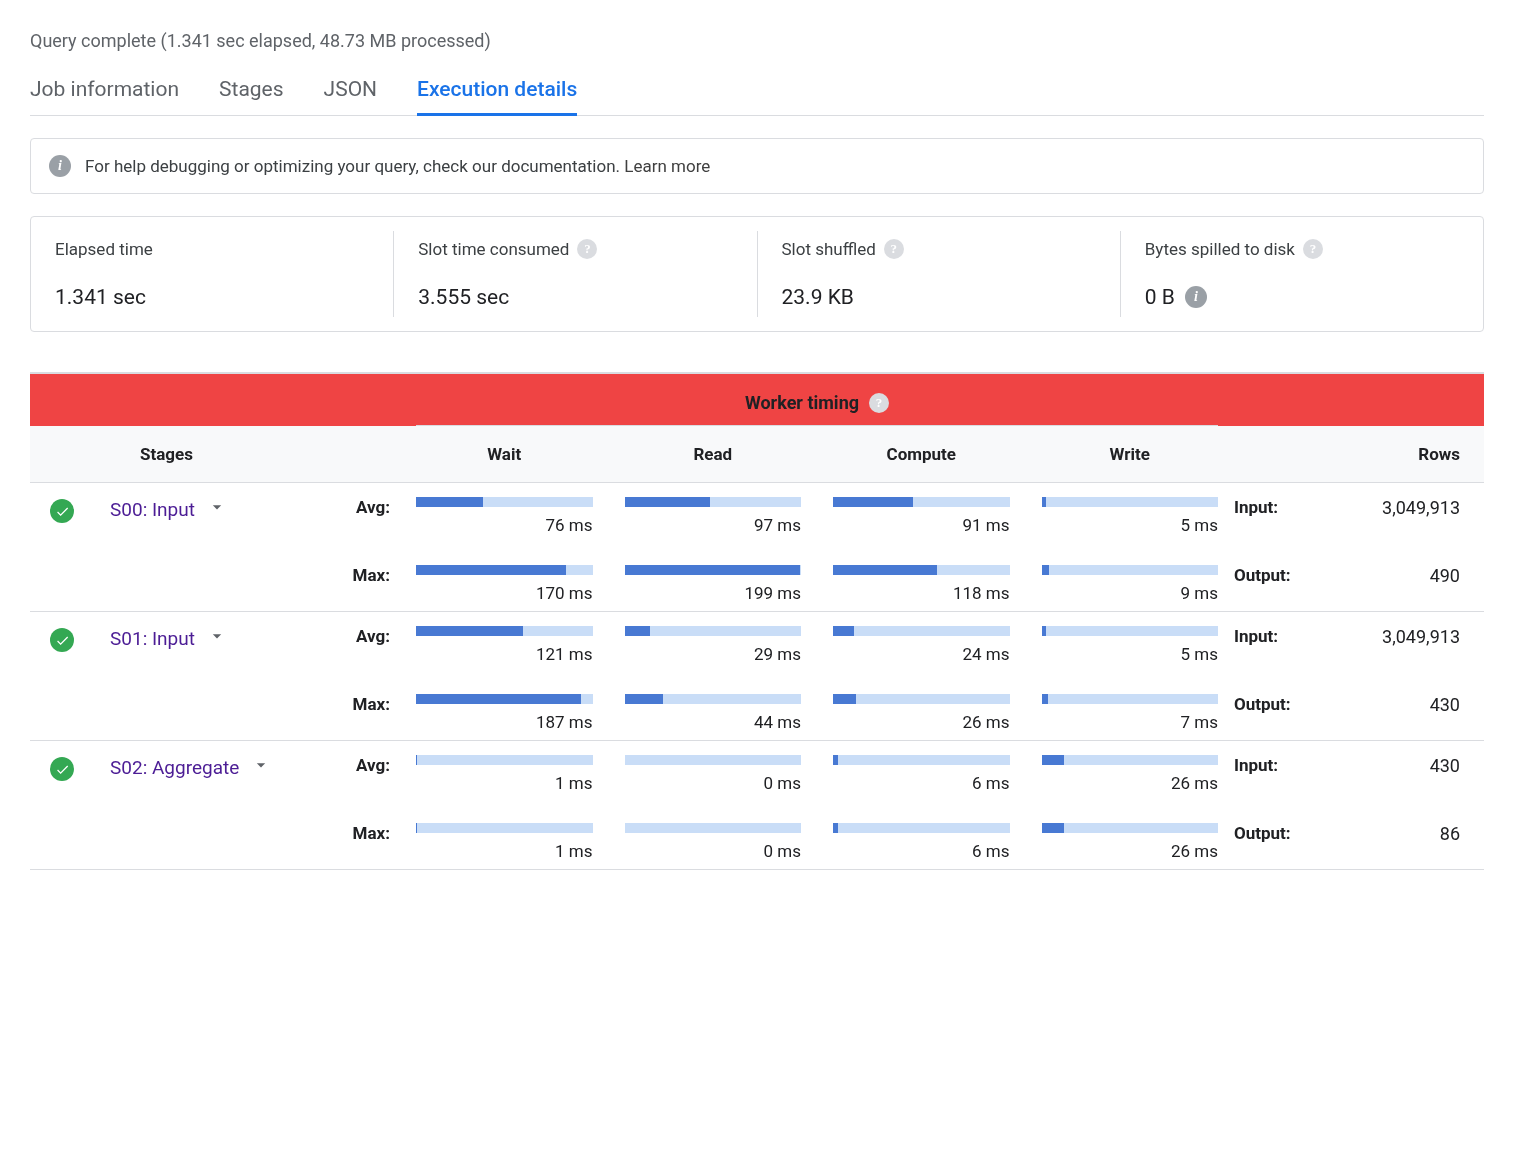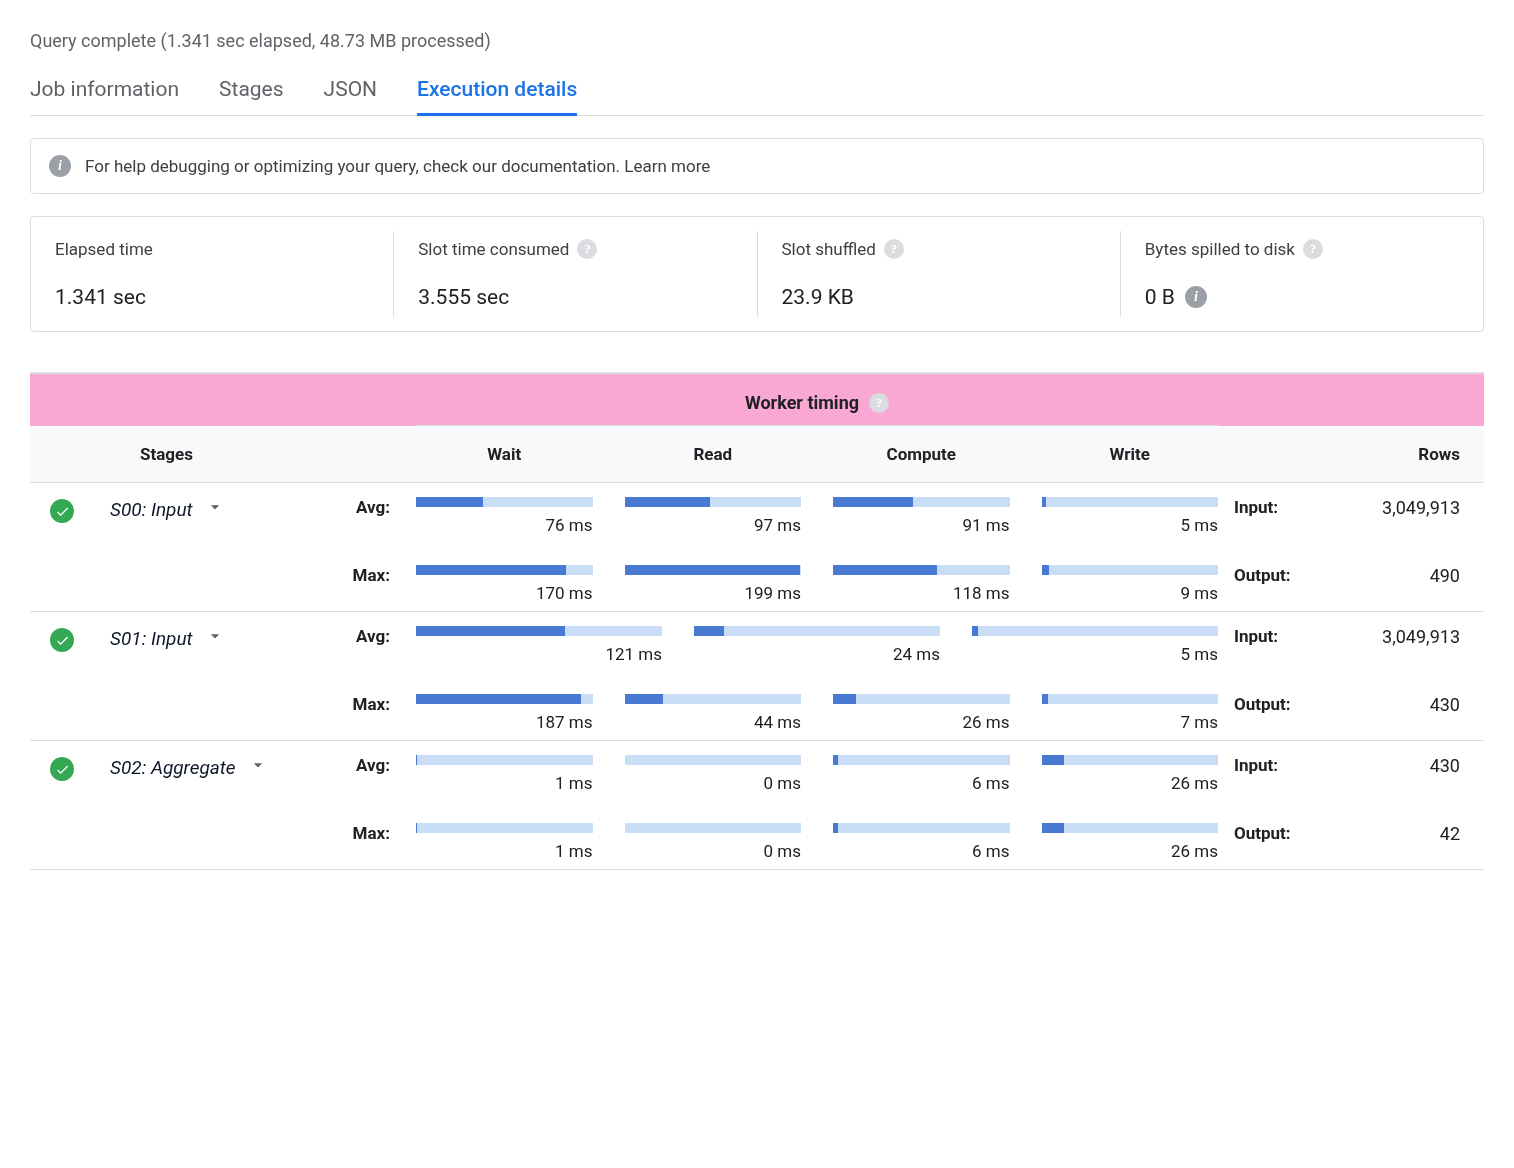--- a/index.html
+++ b/index.html
@@ -87,21 +87,21 @@
   }
   .help-icon {
     width: 20px; height: 20px; border-radius: 50%;
     background: #dadce0; color: #fff;
     display: inline-flex; align-items: center; justify-content: center;
     font-family: Georgia, serif; font-weight: bold;
     font-size: 13px; flex-shrink: 0;
   }
   .timing-table { width: 100%; }
   .timing-header-top {
-    background: #f9a8d4;
+    background: #ef4444;
     border-top: 2px solid #dadce0;
     padding: 18px 0 0 0;
     display: flex;
   }
   .col-status { width: 80px; flex-shrink:0; }
   .col-stage  { width: 220px; flex-shrink:0; }
   .col-aggtype{ width: 70px; flex-shrink:0; text-align:right; padding-right:10px;}
   .col-bar    { flex: 1; padding: 0 16px; text-align:center; }
   .col-io     { width: 110px; flex-shrink:0; padding-right:10px; }
   .col-rows   { width: 140px; flex-shrink:0; text-align:right; padding-right:24px; }
@@ -114,21 +114,21 @@
     display: flex;
     background: #f8f9fa;
     padding: 18px 0;
     font-weight: 700;
     font-size: 17px;
     color:#202124;
     border-bottom: 1px solid #dadce0;
   }
   .stage-block { border-bottom: 1px solid #dadce0; padding: 14px 0 8px; }
   .stage-rowline { display:flex; align-items:flex-start; }
-  .stage-name { font-size:19px; color:#0f172a; display:flex; align-items:center; gap:12px;font-style:italic; }
+  .stage-name { font-size:19px; color:#4c1d95; display:flex; align-items:center; gap:12px; }
   .check-circle {
     width:24px; height:24px; border-radius:50%; background:#34a853;
     display:inline-flex; align-items:center; justify-content:center;
     margin-left:20px; margin-top:2px;
   }
   .check-circle svg { width:15px; height:15px; }
   .chevron { color:#5f6368; cursor:pointer; }
   .agg-label { font-weight:700; font-size:17px; color:#202124; }
   .bar-cell { text-align:right; }
   .bar-track {
@@ -319,20 +319,26 @@
           </div>
           <div class="col-aggtype"><span class="agg-label">Avg:</span></div>
           <div class="col-bar bar-cell">
             <div class="bar-track">
               <div class="bar-fill" style="width: 60.5%;"></div>
             </div>
             <div class="bar-value">121 ms</div>
           </div>
           <div class="col-bar bar-cell">
             <div class="bar-track">
+              <div class="bar-fill" style="width: 14.5%;"></div>
+            </div>
+            <div class="bar-value">29 ms</div>
+          </div>
+          <div class="col-bar bar-cell">
+            <div class="bar-track">
               <div class="bar-fill" style="width: 12%;"></div>
             </div>
             <div class="bar-value">24 ms</div>
           </div>
           <div class="col-bar bar-cell">
             <div class="bar-track">
               <div class="bar-fill" style="width: 2.5%;"></div>
             </div>
             <div class="bar-value">5 ms</div>
           </div>
@@ -436,17 +442,17 @@
             </div>
             <div class="bar-value">6 ms</div>
           </div>
           <div class="col-bar bar-cell">
             <div class="bar-track">
               <div class="bar-fill" style="width: 13%;"></div>
             </div>
             <div class="bar-value">26 ms</div>
           </div>
           <div class="col-io"><span class="io-label">Output:</span></div>
-          <div class="col-rows"><span class="rows-val">42</span></div>
+          <div class="col-rows"><span class="rows-val">86</span></div>
         </div>
       </div>
     </div>
 </div>
 
 </body></html>

